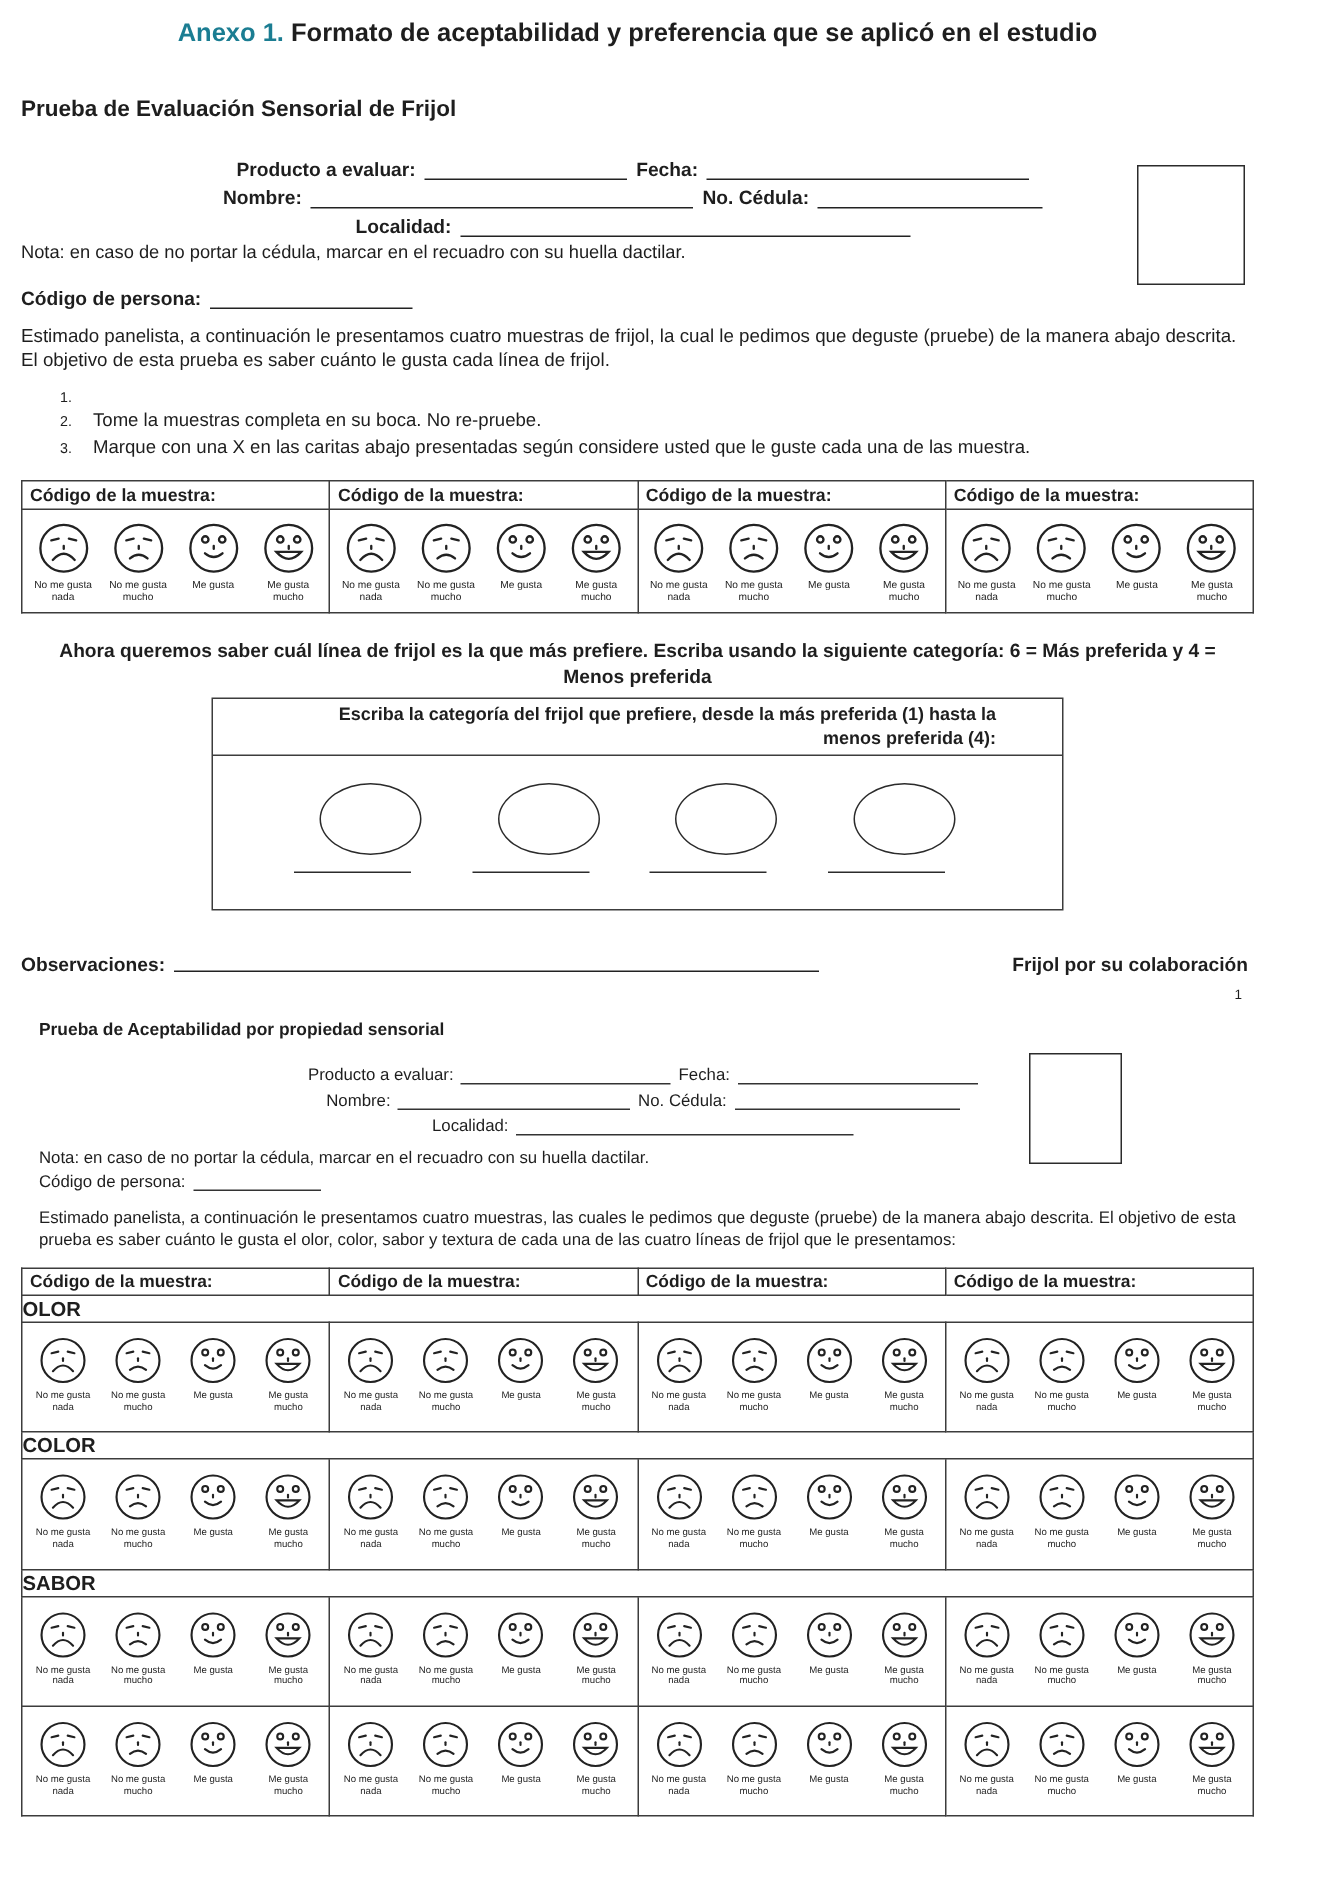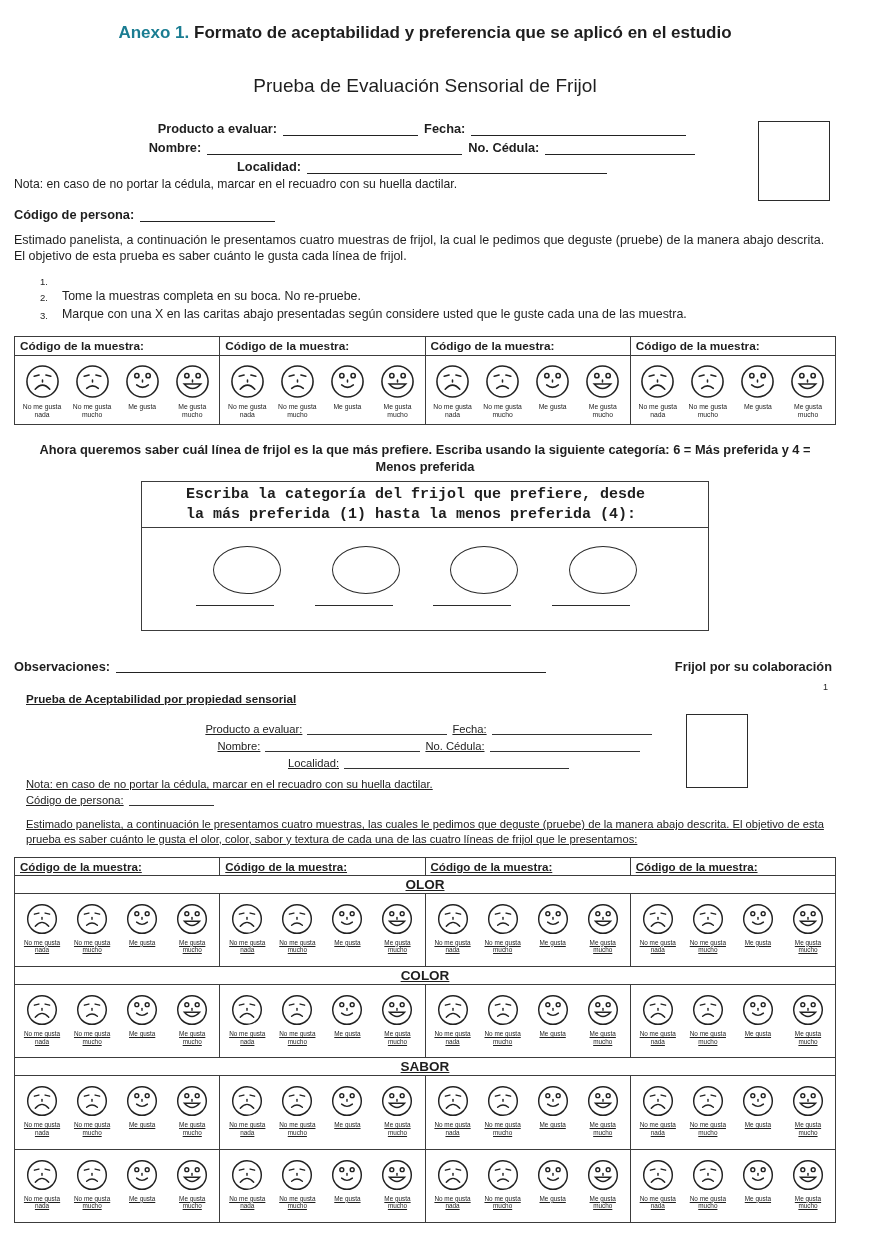--- a/index.html
+++ b/index.html
@@ -2,28 +2,28 @@
 <html><head>
 <meta charset="utf-8">
 <style>
   * { box-sizing: border-box; margin: 0; padding: 0; }
   html, body { background: #ffffff; }
   body {
     width: 878px; height: 1251px; overflow: hidden;
     font-family: "Liberation Sans", sans-serif;
     color: #1e1e1e;
   }
-  .page { position: relative; padding: 21px 14px 0; width: 850px; }
+  .page { position: relative; padding: 10px 14px 0; width: 850px; }
 
   
   .doc-heading { text-align: center; font-size: 17px; font-weight: 700; margin-top: 2px; }
 
   
   .form1 { position: relative; margin-top: 32px; }
-  .form1-title { text-align: center; font-size: 19px; font-weight: 400; }
+  .form1-title { text-align: left; font-size: 15px; font-weight: 700; }
   .f1-fields { margin-top: 22px; font-size: 12.8px; font-weight: 700; }
   .field-row { display: flex; align-items: flex-end; height: 17px; margin-bottom: 2px; justify-content: center; }
   .flabel { white-space: nowrap; }
   .blank { display: inline-block; border-bottom: 1.4px solid #222; height: 13px; margin: 0 6px; }
   .bw135 { width: 135px; } .bw215 { width: 215px; } .bw255 { width: 255px; }
   .bw150 { width: 150px; } .bw300 { width: 300px; } .bw135b { width: 135px; }
   .nota { font-size: 12.2px; font-weight: 400; margin-top: 3px; }
   .codigo-row { display: flex; align-items: flex-end; margin-top: 14px; font-size: 12.8px; font-weight: 700; height: 17px; }
   .intro { margin-top: 10px; font-size: 12.5px; line-height: 1.3; padding-right: 4px; }
   .steps { margin-top: 7px; }
@@ -38,51 +38,51 @@
   .f1-table { margin-top: 12px; }
   .faces-row { display: flex; }
   .face-item { flex: 1; display: flex; flex-direction: column; align-items: center; }
   .face { width: 37px; height: 37px; }
   .face circle, .face path { stroke: #222; stroke-width: 1.6; fill: none; stroke-linecap: round; }
   .face-label { font-size: 6.8px; line-height: 1.2; text-align: center; margin-top: 3px; max-width: 46px; }
 
   
   .pref-line { margin-top: 16px; text-align: center; font-size: 12.8px; font-weight: 700; line-height: 1.35; padding: 0 10px; }
   .pref-box { width: 568px; margin: 6px auto 0; border: 1.3px solid #3c3c3c; }
-  .pref-box-title { border-bottom: 1.3px solid #3c3c3c; text-align: left; font-size: 15px; font-weight: 700; line-height: 1.3; padding: 3px 44px; font-family: Liberation Mono, monospace; }
+  .pref-box-title { border-bottom: 1.3px solid #3c3c3c; text-align: right; font-size: 12px; font-weight: 700; line-height: 1.3; padding: 3px 44px; }
   .pref-box-body { display: flex; justify-content: space-evenly; padding: 18px 26px 24px; }
   .oval-item { display: flex; flex-direction: column; align-items: center; }
   .oval { width: 68px; height: 48px; border: 1.6px solid #2b2b2b; border-radius: 50%; }
   .oval-line { width: 78px; border-bottom: 1.6px solid #2b2b2b; margin-top: 11px; transform: translateX(-12px); }
 
-  .obs-row { display: flex; align-items: center; margin-top: 28px; font-size: 12.8px; font-weight: 700; }
+  .obs-row { display: flex; align-items: flex-start; margin-top: 28px; font-size: 12.8px; font-weight: 700; }
   .obs-blank { width: 430px; }
   .thanks { margin-left: auto; padding-right: 4px; }
   .page-num { text-align: right; font-size: 9px; margin-top: 8px; padding-right: 8px; }
 
   
   .fp-box { position: absolute; border: 1.6px solid #2b2b2b; background: #fff; }
   .fp1 { top: 46px; right: 6px; width: 72px; height: 80px; }
   .fp2 { top: 22px; left: 672px; width: 62px; height: 74px; }
 
   
-  .form2 { position: relative; font-size: 11.2px; text-decoration: underline; }
+  .form2 { position: relative; margin-top: 12px; font-size: 11.2px; }
   .form2-title { font-weight: 700; font-size: 11.6px; padding-left: 12px; }
   .f2-fields { margin-top: 15px; padding-left: 12px; font-weight: 400; }
   .f2-fields .field-row { height: 15px; margin-bottom: 2px; }
   .f2-fields .blank, .codigo2 .blank { border-bottom: 1px solid #333; height: 11px; margin: 0 5px; }
   .bw140 { width: 140px; } .bw160 { width: 160px; } .bw155 { width: 155px; }
   .bw150b { width: 150px; } .bw225 { width: 225px; } .bw85 { width: 85px; }
   .nota2 { padding-left: 12px; margin-top: 9px; }
   .codigo2 { padding-left: 12px; display: flex; align-items: flex-end; height: 15px; margin-top: 1px; }
   .intro2 { padding-left: 12px; padding-right: 8px; margin-top: 11px; line-height: 1.32; }
   .f2-table { margin-top: 10px; }
   .f2-table th { font-size: 11.6px; }
   .f2-table .scale-cell { padding: 8px 2px 12px; }
-  .section-title { text-align: center; font-weight: 700; font-size: 13.5px; padding: 1px 0; }
+  .section-title { font-weight: 700; font-size: 13.5px; padding: 1px 0; }
   .f2-table .face { width: 34px; height: 34px; }
   .f2-table .face-label { font-size: 6.4px; }
 </style>
 </head>
 <body>
 
 <div class="page">
 
   <div class="doc-heading">
     <span class="accent" style="color: rgb(27, 125, 146);">Anexo 1.</span><span> Formato de aceptabilidad y preferencia que se aplicó en el estudio</span>

